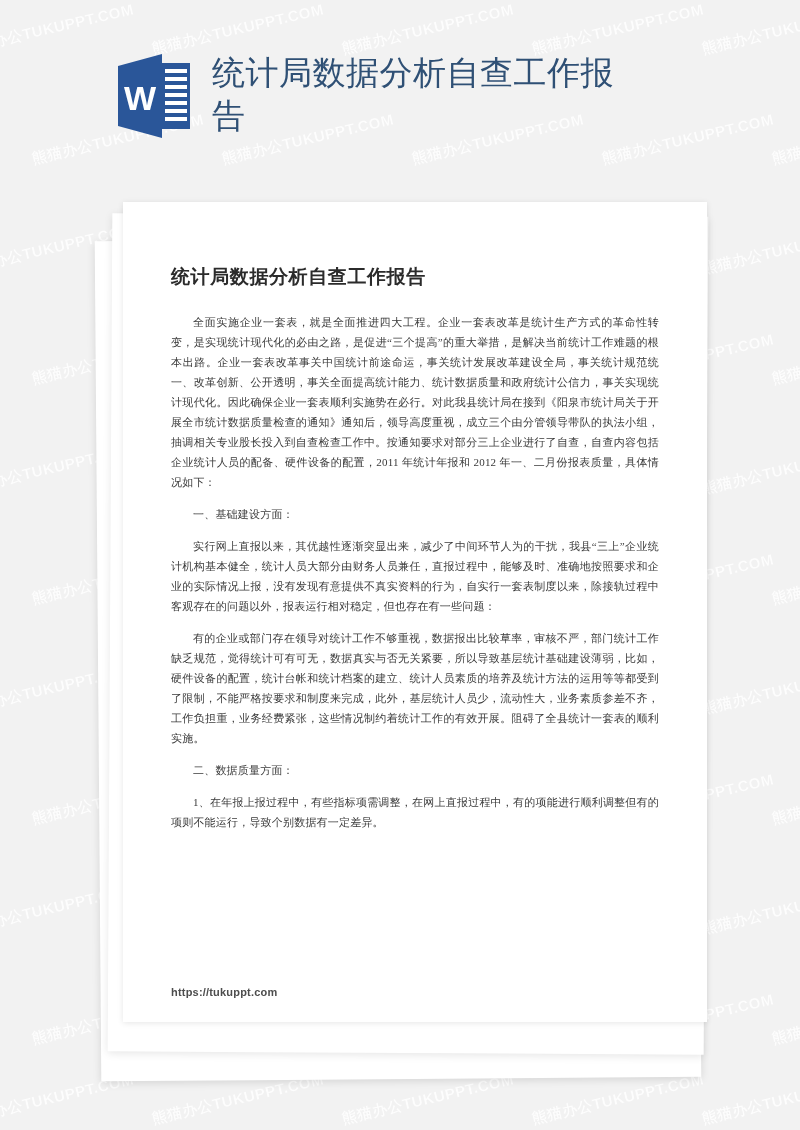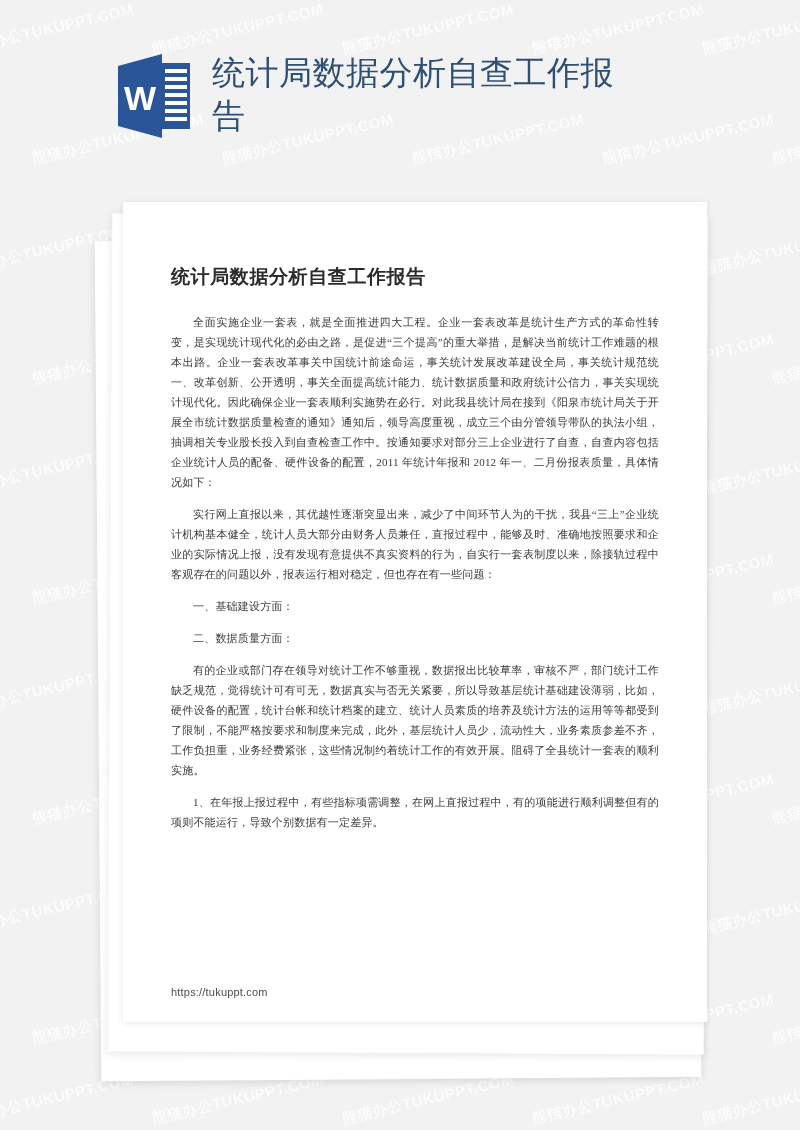--- a/index.html
+++ b/index.html
@@ -127,21 +127,21 @@
     text-indent: 2em;
     letter-spacing: 0.2px;
   }
 
   #page-footer-url {
     position: absolute;
     left: 48px;
     bottom: 24px;
     font-family: "Liberation Sans", "DejaVu Sans", sans-serif;
     font-size: 11px;
-    font-weight: 400;
+    font-weight: 700;
     color: #4d4d4d;
     letter-spacing: 0.2px;
   }
 </style>
 </head>
 <body>
 
 <div id="wm-layer">
     <div class="wm" style="left: -40px; top: 20px; transform: rotate(-13deg);">熊猫办公TUKUPPT.COM</div>
     <div class="wm" style="left: 150px; top: 20px; transform: rotate(-13deg);">熊猫办公TUKUPPT.COM</div>
@@ -224,21 +224,21 @@
 </div>
 
 <div id="paper-stack">
   <div class="sheet-back-2"></div>
   <div class="sheet-back-1"></div>
 
   <div id="page">
     <h1 id="page-heading">统计局数据分析自查工作报告</h1>
     <div id="doc-body">
         <p class="para">全面实施企业一套表，就是全面推进四大工程。企业一套表改革是统计生产方式的革命性转变，是实现统计现代化的必由之路，是促进“三个提高”的重大举措，是解决当前统计工作难题的根本出路。企业一套表改革事关中国统计前途命运，事关统计发展改革建设全局，事关统计规范统一、改革创新、公开透明，事关全面提高统计能力、统计数据质量和政府统计公信力，事关实现统计现代化。因此确保企业一套表顺利实施势在必行。对此我县统计局在接到《阳泉市统计局关于开展全市统计数据质量检查的通知》通知后，领导高度重视，成立三个由分管领导带队的执法小组，抽调相关专业股长投入到自查检查工作中。按通知要求对部分三上企业进行了自查，自查内容包括企业统计人员的配备、硬件设备的配置，2011 年统计年报和 2012 年一、二月份报表质量，具体情况如下：</p>
+        <p class="para">一、基础建设方面：</p>
         <p class="para">实行网上直报以来，其优越性逐渐突显出来，减少了中间环节人为的干扰，我县“三上”企业统计机构基本健全，统计人员大部分由财务人员兼任，直报过程中，能够及时、准确地按照要求和企业的实际情况上报，没有发现有意提供不真实资料的行为，自实行一套表制度以来，除接轨过程中客观存在的问题以外，报表运行相对稳定，但也存在有一些问题：</p>
-        <p class="para">一、基础建设方面：</p>
+        <p class="para">有的企业或部门存在领导对统计工作不够重视，数据报出比较草率，审核不严，部门统计工作缺乏规范，觉得统计可有可无，数据真实与否无关紧要，所以导致基层统计基础建设薄弱，比如，硬件设备的配置，统计台帐和统计档案的建立、统计人员素质的培养及统计方法的运用等等都受到了限制，不能严格按要求和制度来完成，此外，基层统计人员少，流动性大，业务素质参差不齐，工作负担重，业务经费紧张，这些情况制约着统计工作的有效开展。阻碍了全县统计一套表的顺利实施。</p>
         <p class="para">二、数据质量方面：</p>
-        <p class="para">有的企业或部门存在领导对统计工作不够重视，数据报出比较草率，审核不严，部门统计工作缺乏规范，觉得统计可有可无，数据真实与否无关紧要，所以导致基层统计基础建设薄弱，比如，硬件设备的配置，统计台帐和统计档案的建立、统计人员素质的培养及统计方法的运用等等都受到了限制，不能严格按要求和制度来完成，此外，基层统计人员少，流动性大，业务素质参差不齐，工作负担重，业务经费紧张，这些情况制约着统计工作的有效开展。阻碍了全县统计一套表的顺利实施。</p>
         <p class="para">1、在年报上报过程中，有些指标项需调整，在网上直报过程中，有的项能进行顺利调整但有的项则不能运行，导致个别数据有一定差异。</p>
       </div>
     <div id="page-footer-url">https://tukuppt.com</div>
   </div>
 </div>
 
 </body></html>

